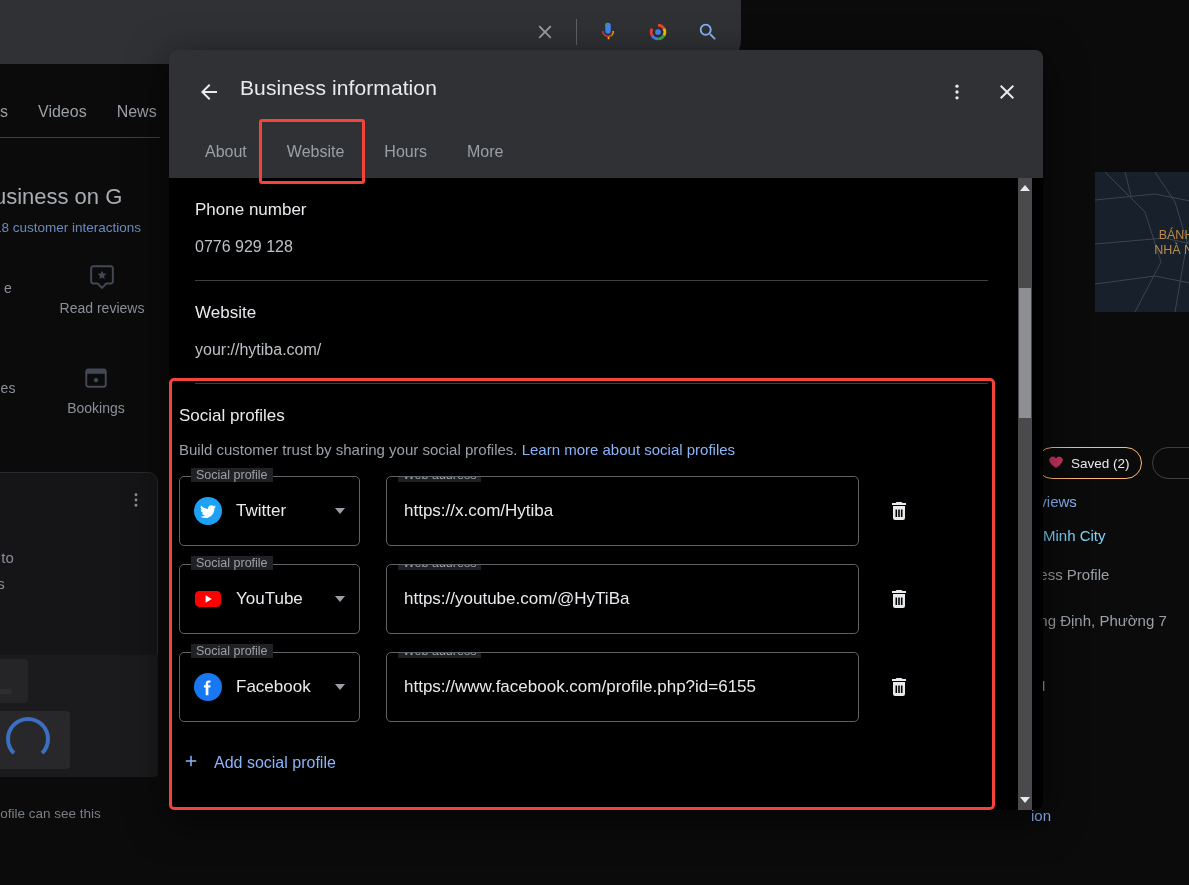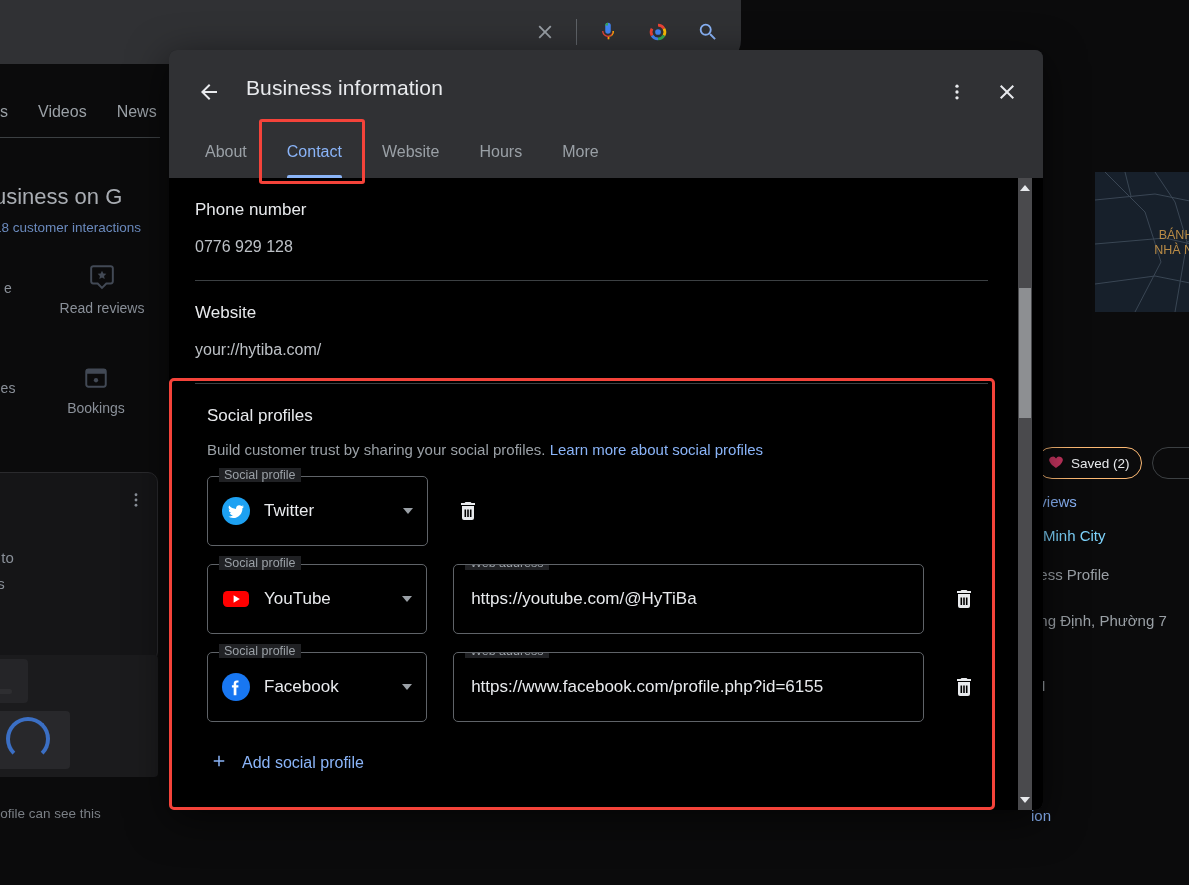--- a/index.html
+++ b/index.html
@@ -87,21 +87,21 @@
   .modal {
     position: absolute; left: 169px; top: 50px; width: 874px; height: 760px;
     background: #202124; border-radius: 8px; overflow: hidden;
     box-shadow: 0 10px 40px rgba(0,0,0,.6);
   }
   .modal-header { position: relative; height: 128px; background: #303134; }
   .mh-back {
     position: absolute; left: 20px; top: 22px; width: 40px; height: 40px;
     display: flex; align-items: center; justify-content: center; cursor: pointer; border-radius: 50%;
   }
-  .mh-title { position: absolute; left: 77px; top: 26px; color: #e8eaed; font-size: 21px; letter-spacing: .1px; }
+  .mh-title { position: absolute; left: 71px; top: 26px; color: #e8eaed; font-size: 21px; letter-spacing: .1px; }
   .mh-right { position: absolute; right: 16px; top: 22px; display: flex; align-items: center; gap: 10px; }
   .mh-ico { width: 40px; height: 40px; display: flex; align-items: center; justify-content: center; cursor: pointer; border-radius: 50%; }
 
   .tabs { position: absolute; left: 16px; top: 76px; display: flex; height: 52px; }
   .tab {
     position: relative; padding: 0 20px; height: 52px; display: flex; align-items: center;
     color: #9aa0a6; font-size: 16px; cursor: pointer; white-space: nowrap;
   }
   .tab.active { color: #8ab4f8; }
   .tab.active::after {
@@ -113,35 +113,35 @@
     position: absolute; left: 0; top: 128px; right: 0; bottom: 0;
     overflow: hidden; background: #000000;
   }
   .body-inner { position: absolute; left: 0; top: 0; width: 845px; }
 
   .field-block { padding: 22px 26px 0 26px; }
   .field-label { color: #e8eaed; font-size: 17px; margin-bottom: 18px; }
   .field-value { color: #bdc1c6; font-size: 16px; }
   .field-sep { height: 1px; background: #3c4043; margin: 24px 26px 0 26px; }
 
-  .social-sec { padding: 22px 26px 0 38px; }
+  .social-sec { padding: 22px 26px 0 10px; }
   .social-title { color: #e8eaed; font-size: 17px; }
   .social-desc { margin-top: 15px; color: #9aa0a6; font-size: 15px; }
   .social-desc a { color: #8ab4f8; text-decoration: none; cursor: pointer; }
 
   .srow { display: flex; align-items: center; margin-top: 18px; }
   .outlined {
     position: relative; height: 70px; border: 1px solid #5f6368; border-radius: 5px;
     display: flex; align-items: center; background: transparent;
   }
   .outlined > .legend {
     position: absolute; left: 11px; top: -9px; padding: 0 5px; background: #202124;
     color: #9aa0a6; font-size: 12.5px; white-space: nowrap;
   }
-  .sel { width: 221px; padding: 0 14px; cursor: pointer; }
+  .sel { width: 181px; padding: 0 14px; cursor: pointer; }
   .sel .sicon { width: 28px; height: 28px; flex: 0 0 28px; margin-right: 14px; }
   .sel .stext { flex: 1; color: #e8eaed; font-size: 17px; white-space: nowrap; }
   .sel .caret {
     width: 0; height: 0; border-left: 5.5px solid transparent; border-right: 5.5px solid transparent;
     border-top: 6px solid #9aa0a6; margin-left: 6px;
   }
   .addr { width: 473px; margin-left: 26px; padding: 0 17px; overflow: hidden; }
   .addr .atext {
     color: #e8eaed; font-size: 17px; white-space: nowrap; overflow: hidden;
     text-overflow: clip; display: block; width: 100%;
@@ -332,21 +332,20 @@
         </div>
         <div class="mh-ico">
           <svg width="24" height="24" viewBox="0 0 24 24">
               <path d="M19 6.4 17.6 5 12 10.6 6.4 5 5 6.4 10.6 12 5 17.6 6.4 19 12 13.4 17.6 19 19 17.6 13.4 12z" fill="#e8eaed"></path>
             </svg>
         </div>
       </div>
 
       <div class="tabs" id="tabs">
           <div class="tab">About</div>
-          <div class="tab active">Contact</div>
           <div class="tab">Website</div>
           <div class="tab">Hours</div>
           <div class="tab">More</div>
         </div>
     </div>
 
     <div class="modal-body">
       <div class="body-inner">
 
         <div class="field-block">
@@ -372,20 +371,24 @@
               <div class="srow">
                 <div class="outlined sel">
                   <span class="legend">Social profile</span>
                   <span class="sicon"><svg width="28" height="28" viewBox="0 0 28 28">
                       <circle cx="14" cy="14" r="14" fill="#1da1f2"></circle>
                       <path d="M22 9.6a6.4 6.4 0 0 1-1.9.5 3.3 3.3 0 0 0 1.4-1.8 6.6 6.6 0 0 1-2 .8A3.3 3.3 0 0 0 14 11.9a9.3 9.3 0 0 1-6.8-3.4 3.3 3.3 0 0 0 1 4.4 3.2 3.2 0 0 1-1.5-.4 3.3 3.3 0 0 0 2.6 3.3 3.3 3.3 0 0 1-1.5.1 3.3 3.3 0 0 0 3.1 2.3A6.6 6.6 0 0 1 6 19.6a9.3 9.3 0 0 0 5 1.5c6.1 0 9.4-5 9.4-9.4v-.4A6.6 6.6 0 0 0 22 9.6z" fill="#fff"></path>
                     </svg></span>
                   <span class="stext">Twitter</span>
                   <span class="caret"></span>
                 </div>
+                <div class="outlined addr">
+                  <span class="legend">Web address</span>
+                  <span class="atext">https://x.com/Hytiba</span>
+                </div>
                 <div class="del">
                   <svg width="24" height="24" viewBox="0 0 24 24">
                     <path d="M6 19a2 2 0 0 0 2 2h8a2 2 0 0 0 2-2V7H6zm2.5-8.5h1.6v7.6H8.5zm2.7 0h1.6v7.6h-1.6zm2.7 0h1.6v7.6h-1.6zM15.5 4l-1-1h-5l-1 1H5v2h14V4z" fill="#e8eaed"></path>
                   </svg>
                 </div>
               </div>
               <div class="srow">
                 <div class="outlined sel">
                   <span class="legend">Social profile</span>
                   <span class="sicon"><svg width="28" height="28" viewBox="0 0 28 28">

